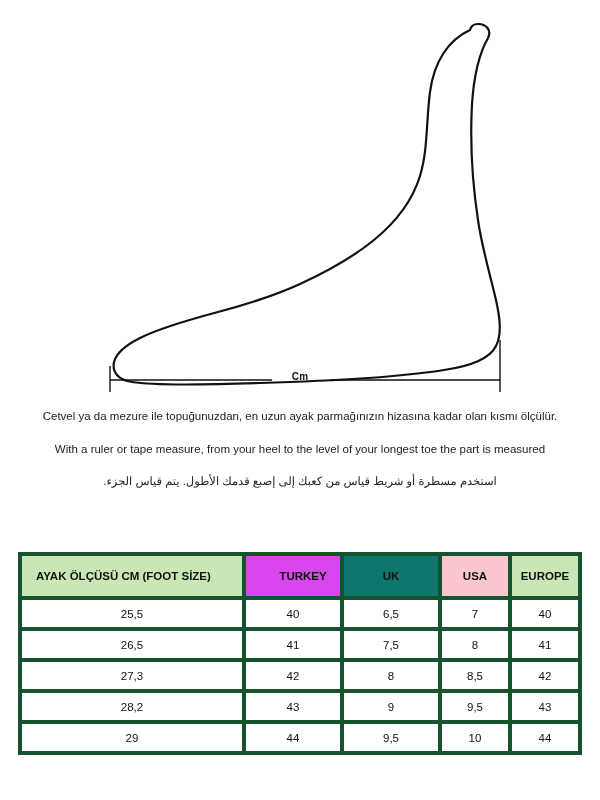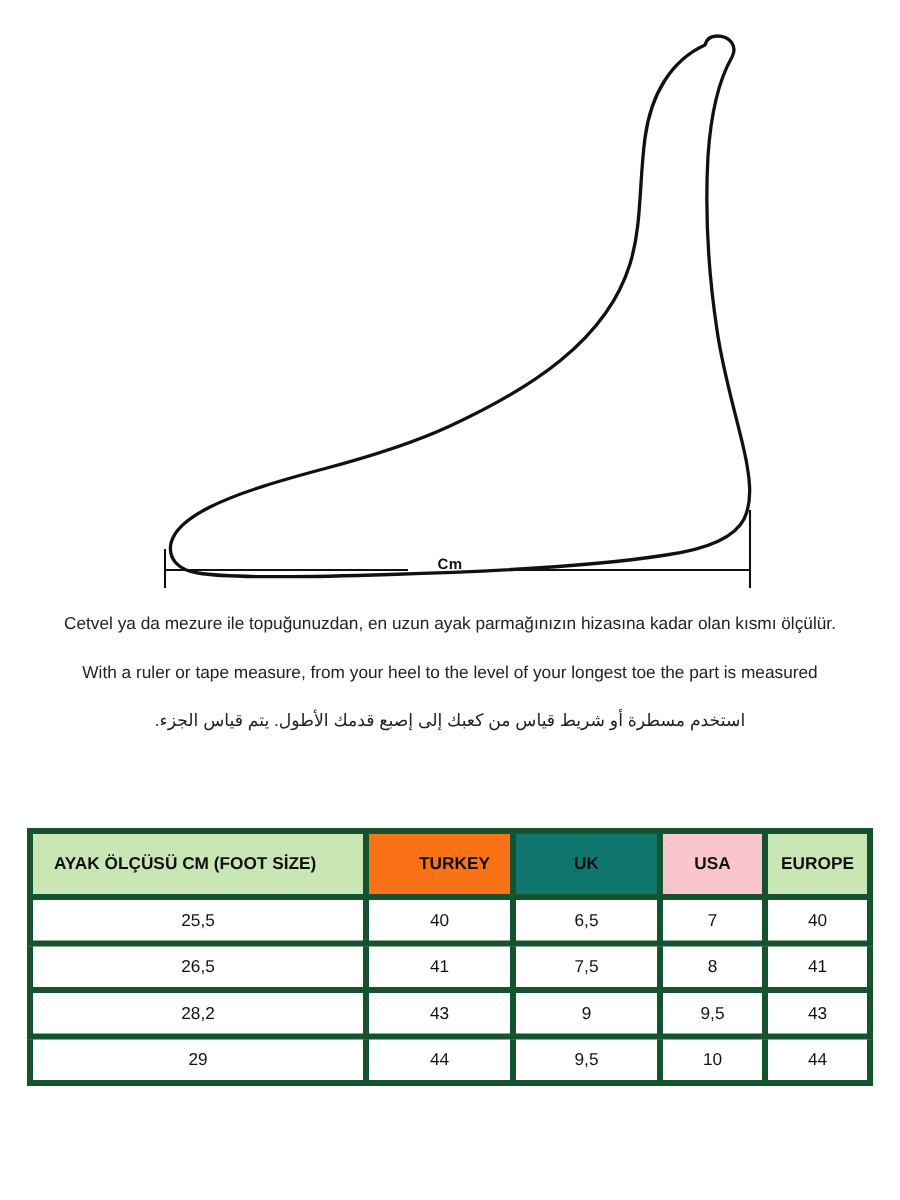--- a/index.html
+++ b/index.html
@@ -79,21 +79,21 @@
     height: 27px;
     padding: 0 2px;
     color: #111;
   }
   table.size-table thead th {
     font-weight: bold;
     font-size: 11.5px;
     height: 40px;
   }
   thead th.c0 { background: #c9e7b4; text-align: left; padding-left: 14px; font-size: 11px;}
-  thead th.c1 { background: #f97316; padding-left: 22px; }
+  thead th.c1 { background: #d946ef; padding-left: 22px; }
   thead th.c2 { background: #0f766e; }
   thead th.c3 { background: #f9c6cd; }
   thead th.c4 { background: #c9e7b4; }
   tbody td { background: #ffffff; }
   col.w0 { width: 40%; }
   col.w1 { width: 17.5%; }
   col.w2 { width: 17.5%; }
   col.w3 { width: 12.5%; }
   col.w4 { width: 12.5%; }
 </style>
@@ -165,20 +165,27 @@
           <td>40</td>
         </tr>
         <tr>
           <td>26,5</td>
           <td>41</td>
           <td>7,5</td>
           <td>8</td>
           <td>41</td>
         </tr>
         <tr>
+          <td>27,3</td>
+          <td>42</td>
+          <td>8</td>
+          <td>8,5</td>
+          <td>42</td>
+        </tr>
+        <tr>
           <td>28,2</td>
           <td>43</td>
           <td>9</td>
           <td>9,5</td>
           <td>43</td>
         </tr>
         <tr>
           <td>29</td>
           <td>44</td>
           <td>9,5</td>

